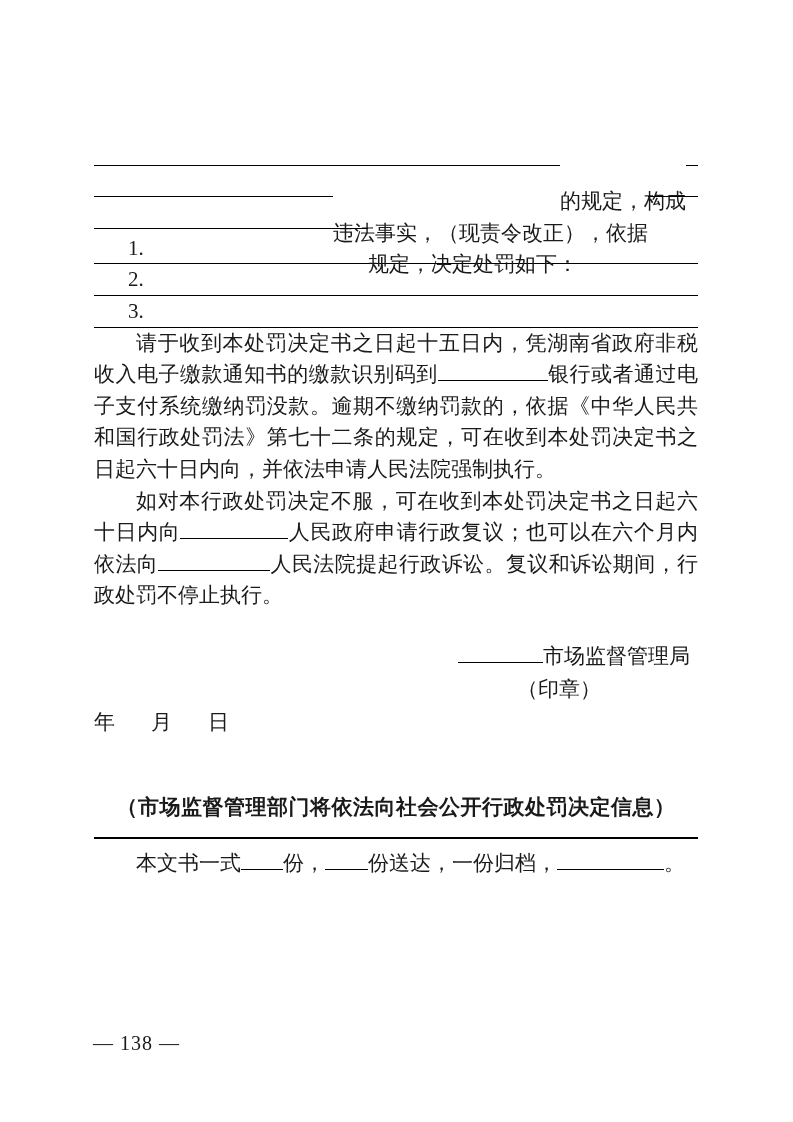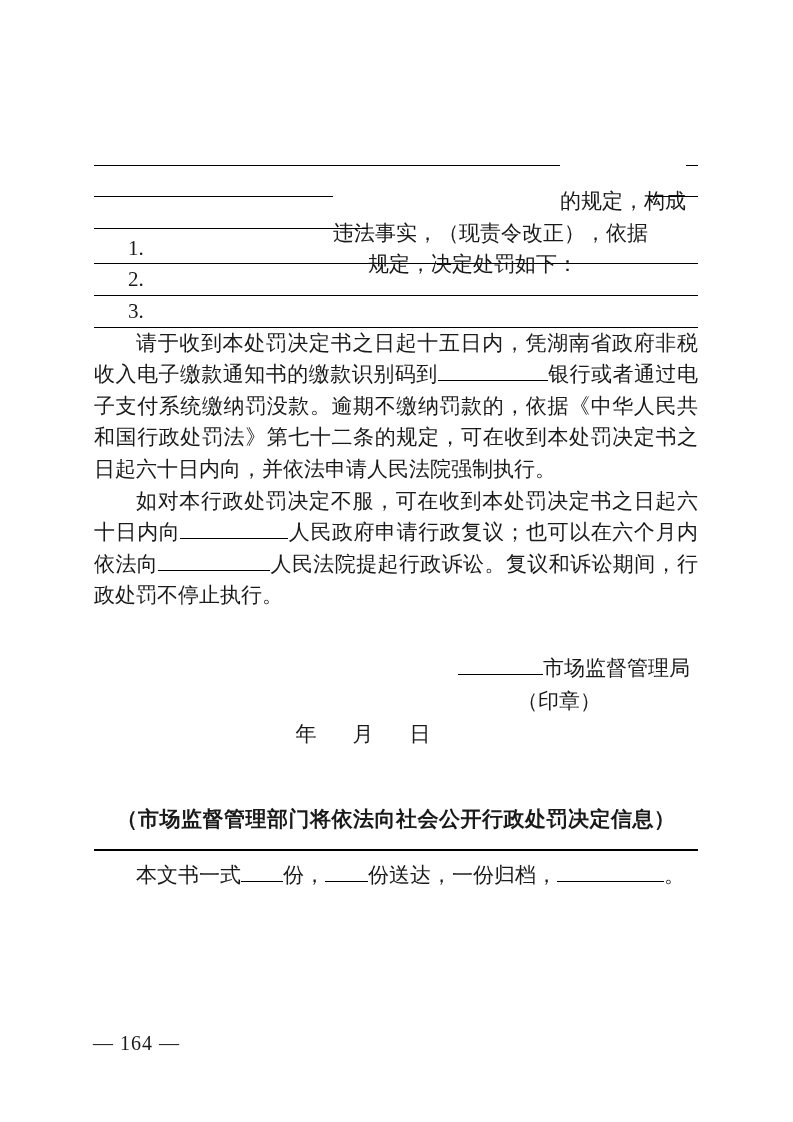--- a/index.html
+++ b/index.html
@@ -63,26 +63,26 @@
     line-height: 30px;
   }
   
   .para {
     margin: 0;
     text-indent: 2em;
     text-align: justify;
   }
   
   .sig {
-    margin-top: 40px;
+    margin-top: 28px;
     line-height: 33px;
   }
   .sig-agency { text-align: right; padding-right: 8px; }
   .sig-seal   { text-align: right; padding-right: 97px; }
-  .sig-date   { text-align: center; padding-right: 66px; }
+  .sig-date   { text-align: left; padding-right: 66px; }
   .sig-date .dgap { margin-left: 36px; }
   
   .note {
     margin-top: 52px;
     line-height: 32px;
     text-align: center;
     font-weight: bold;
     letter-spacing: 0.5px;
   }
   .divider {
@@ -148,14 +148,14 @@
       </div>
     </div>
 
     <div class="note">（市场监督管理部门将依法向社会公开行政处罚决定信息）</div>
 
     <div class="divider"></div>
 
     <div class="footer-line"><span>本文书一式</span><span class="blank" style="width: 42px;"></span><span>份，</span><span class="blank" style="width: 43px;"></span><span>份送达，一份归档，</span><span class="blank" style="width: 107px;"></span><span>。</span></div>
   </div>
 
-  <div class="page-num">— 164 —</div>
+  <div class="page-num">— 138 —</div>
 </div>
 
 </body></html>

